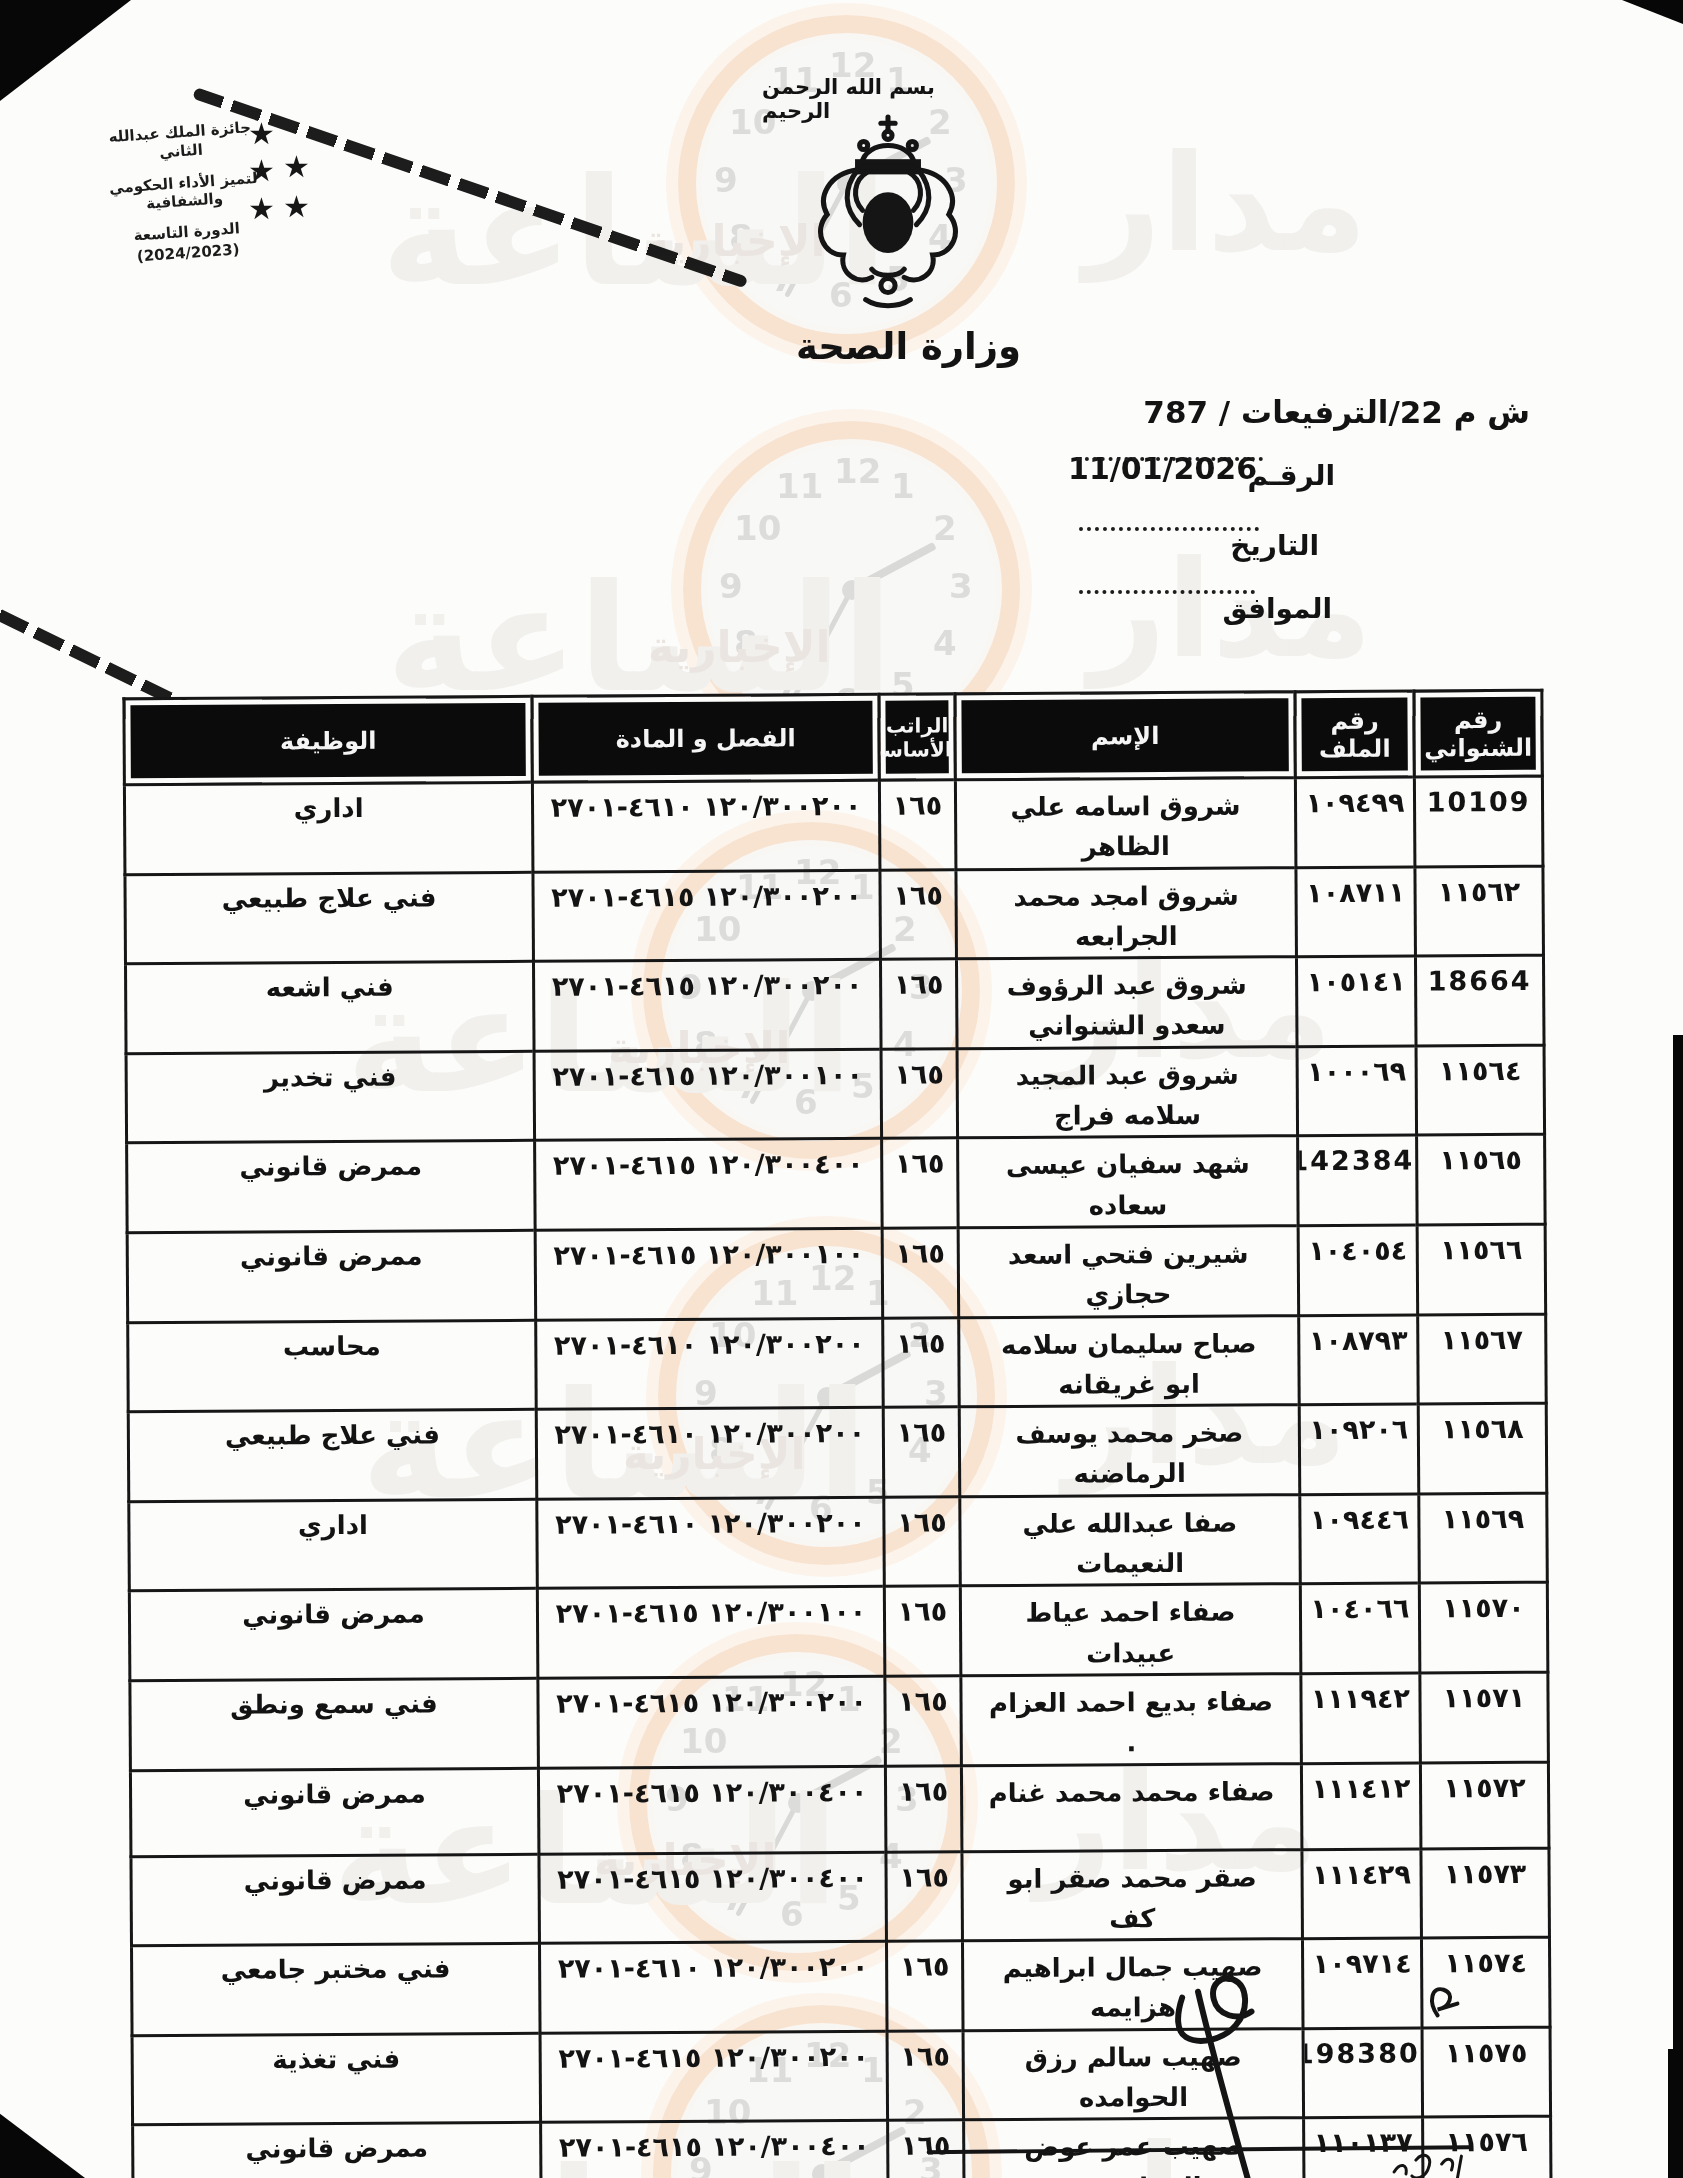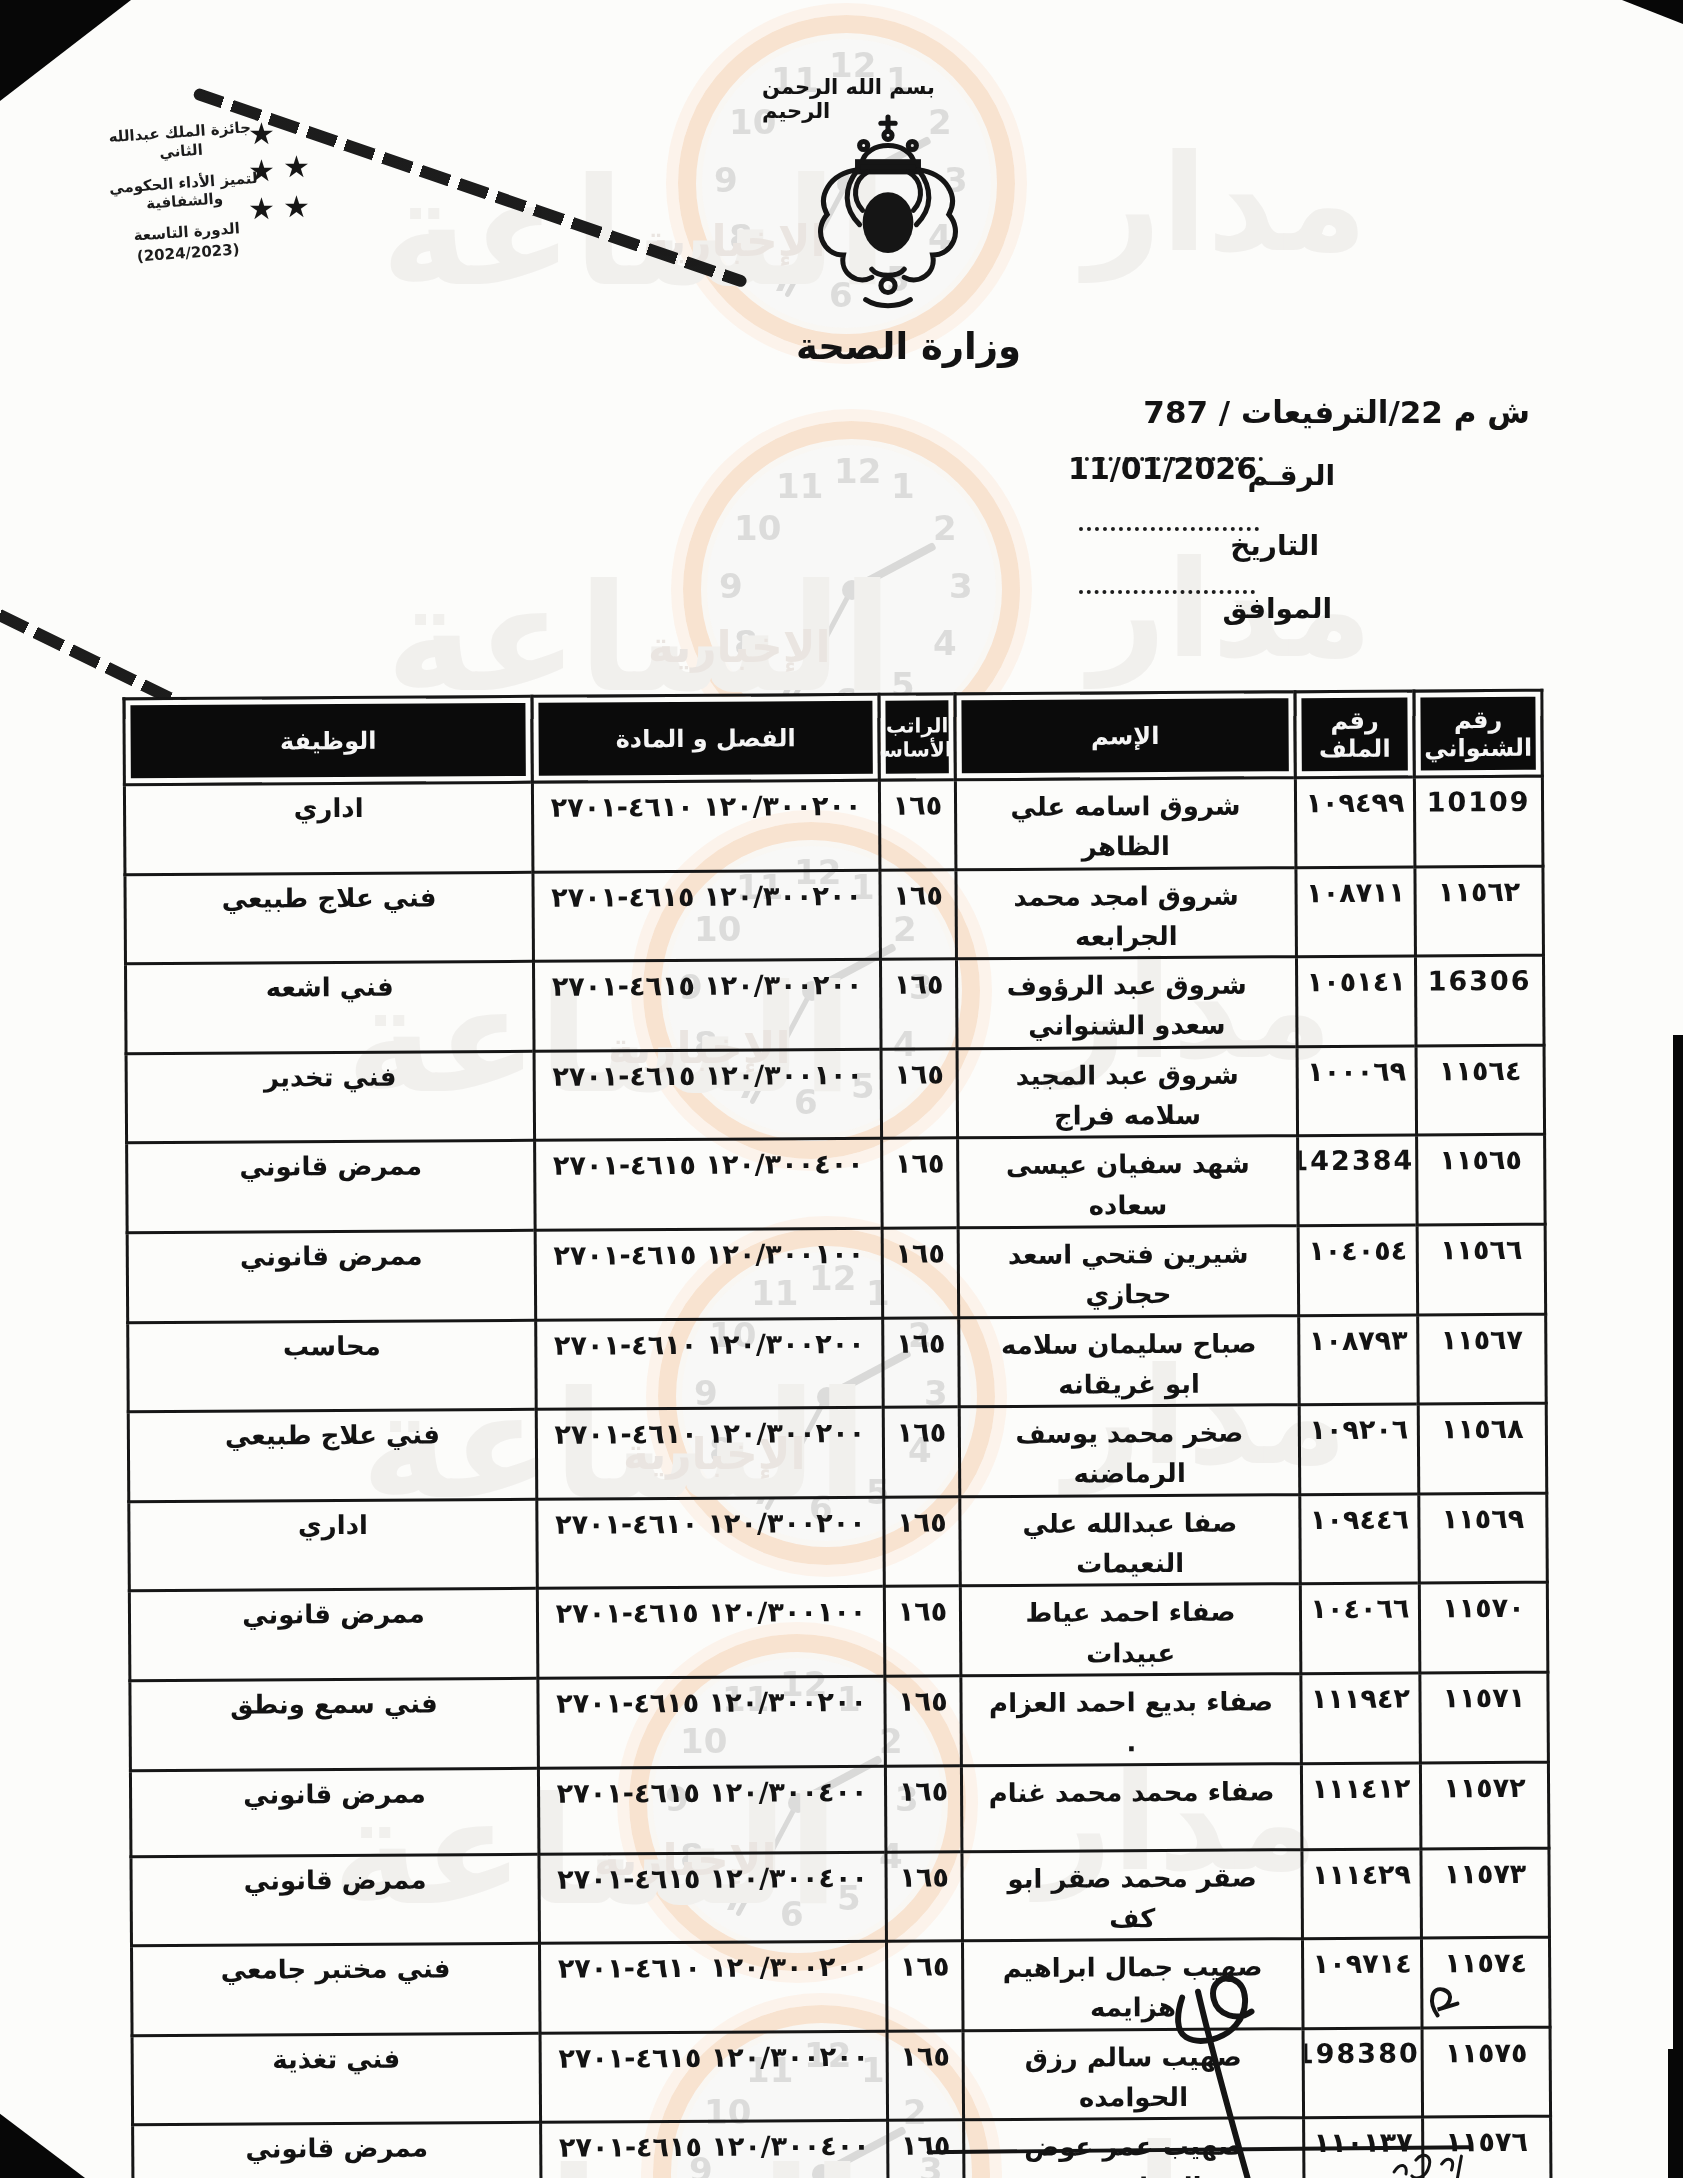--- a/index.html
+++ b/index.html
@@ -293,21 +293,21 @@
         </tr>
       <tr>
           <td>١١٥٦٢</td>
           <td>١٠٨٧١١</td>
           <td class="name">شروق امجد محمد الجرابعه</td>
           <td>١٦٥</td>
           <td class="chapter">١٢٠/٣٠٠٢٠٠ ٤٦١٥-٢٧٠١</td>
           <td class="job">فني علاج طبيعي</td>
         </tr>
       <tr>
-          <td>16306</td>
+          <td>18664</td>
           <td>١٠٥١٤١</td>
           <td class="name">شروق عبد الرؤوف سعدو الشنواني</td>
           <td>١٦٥</td>
           <td class="chapter">١٢٠/٣٠٠٢٠٠ ٤٦١٥-٢٧٠١</td>
           <td class="job">فني اشعه</td>
         </tr>
       <tr>
           <td>١١٥٦٤</td>
           <td>١٠٠٠٦٩</td>
           <td class="name">شروق عبد المجيد سلامه فراج</td>

